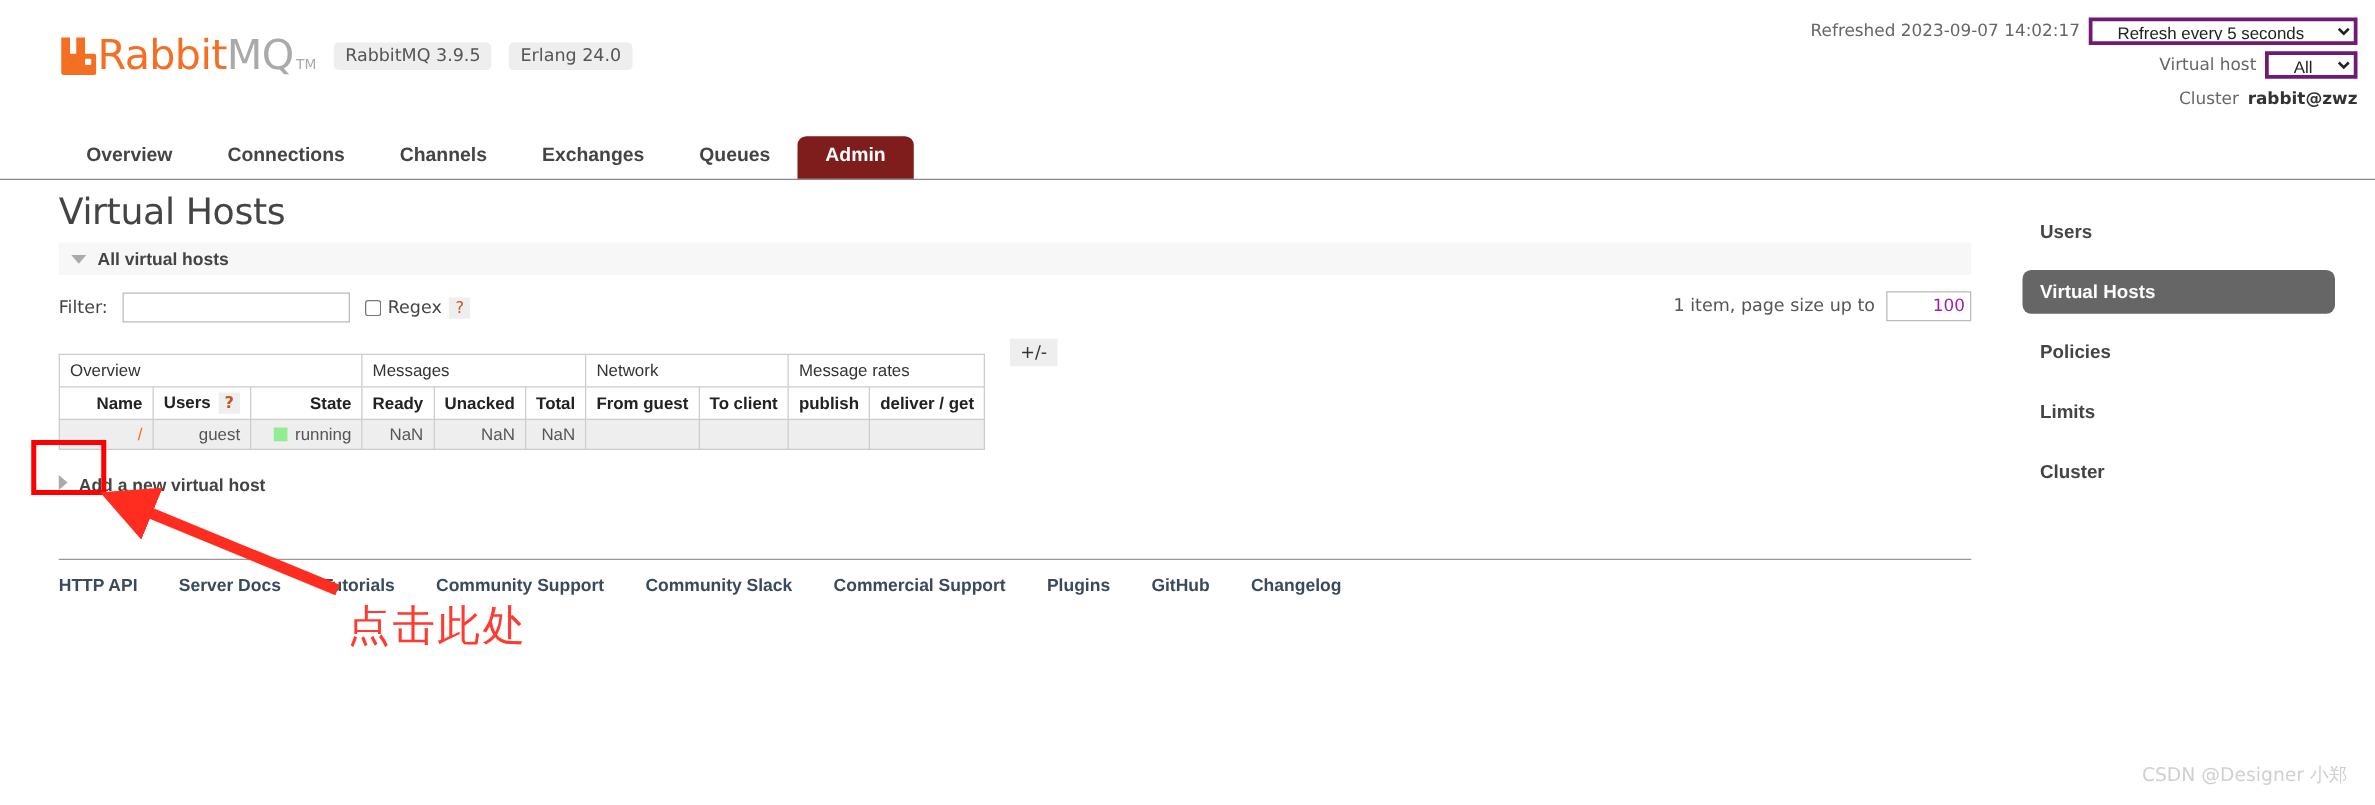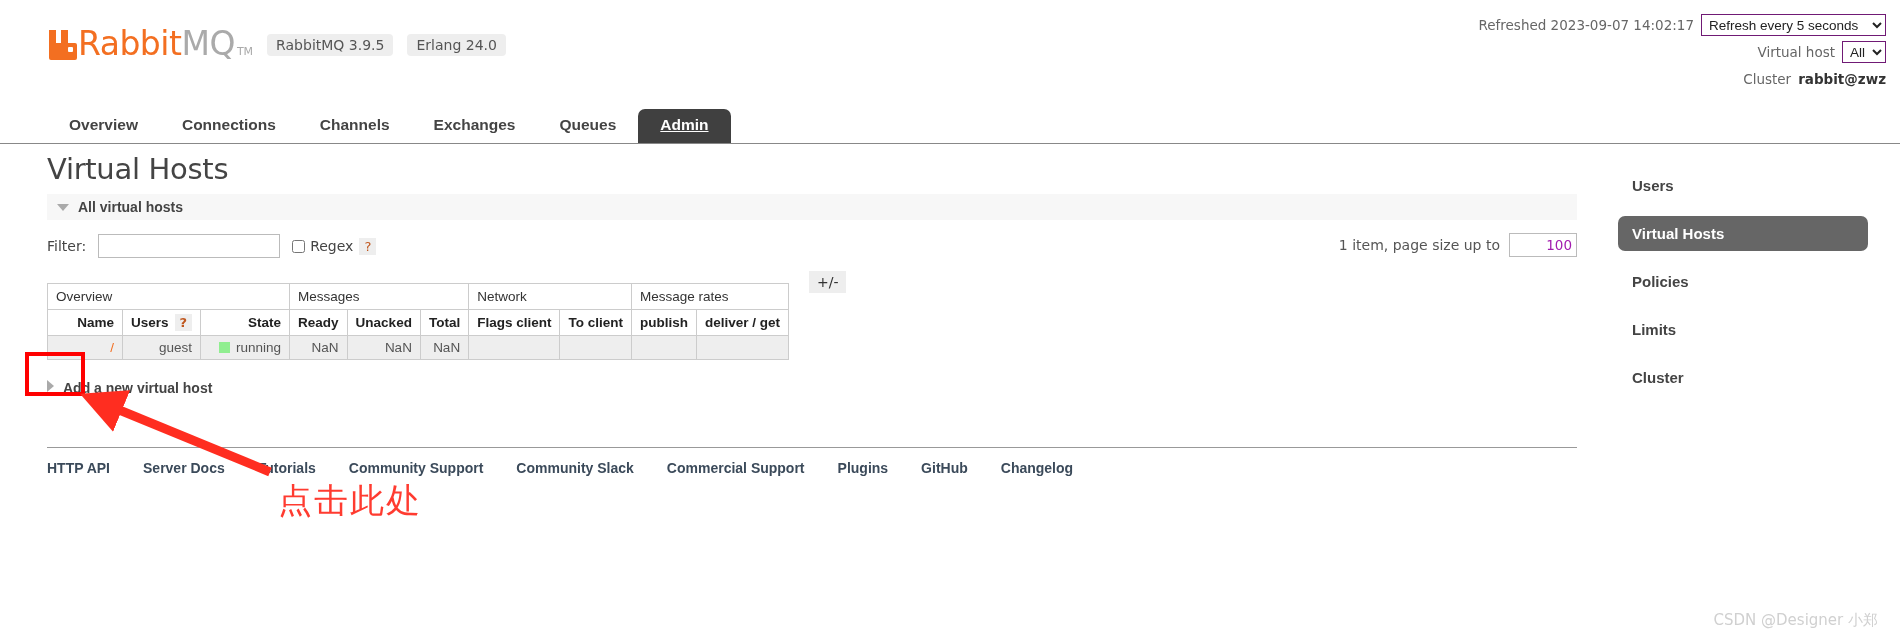--- a/index.html
+++ b/index.html
@@ -75,23 +75,23 @@
     align-items: center;
     justify-content: flex-end;
     margin-bottom: 5px;
     height: 22px;
   }
   .hr-label { margin-right: 7px; color: #666; }
   select.hr-select {
     font-family: "Liberation Sans", sans-serif;
     font-size: 13.5px;
     color: #222;
-    border: 1px solid #701a75;
+    border: 3px solid #701a75;
     background: #ffffff;
-    padding: 1px 3px;
+    padding: 1px 16px;
     height: 22px;
   }
   .cluster-name { font-weight: bold; color: #333333; }
   .user-name { font-weight: bold; color: #333333; }
   .logout-btn {
     display: inline-block;
     background: #666666;
     color: #ffffff;
     border: none;
     border-radius: 4px;
@@ -121,24 +121,23 @@
   }
   #nav li {
     font-size: 15.5px;
     font-weight: bold;
     color: #444444;
     padding: 7px 22px 9px 22px;
     cursor: pointer;
     font-family: "Liberation Sans", sans-serif;
   }
   #nav li.active {
-    background: #404040;
+    background: #7f1d1d;
     color: #ffffff;
     border-radius: 7px 7px 0 0;
-    text-decoration: underline;
   }
 
   
   #main {
     position: absolute;
     left: 47px;
     top: 152px;
     width: 1530px;
   }
   h1#page-title {
@@ -453,21 +452,21 @@
             <th colspan="2">Network</th>
             <th colspan="2">Message rates</th>
           </tr>
         <tr class="head-row" id="head-row">
             <th class="col-name">Name</th>
             <th class="col-users"><span class="th-users-inner">Users</span><span class="help-q">?</span></th>
             <th class="col-state">State</th>
             <th class="num">Ready</th>
             <th class="num">Unacked</th>
             <th class="num">Total</th>
-            <th class="num">Flags client</th>
+            <th class="num">From guest</th>
             <th class="num">To client</th>
             <th class="num">publish</th>
             <th class="num">deliver / get</th>
           </tr>
       </thead>
       <tbody id="table-body">
           <tr>
             <td class="col-name"><a class="vhost-link">/</a></td>
             <td class="col-users">guest</td>
             <td class="col-state"><span class="state-dot" style="background: rgb(144, 238, 144);"></span>running</td>

